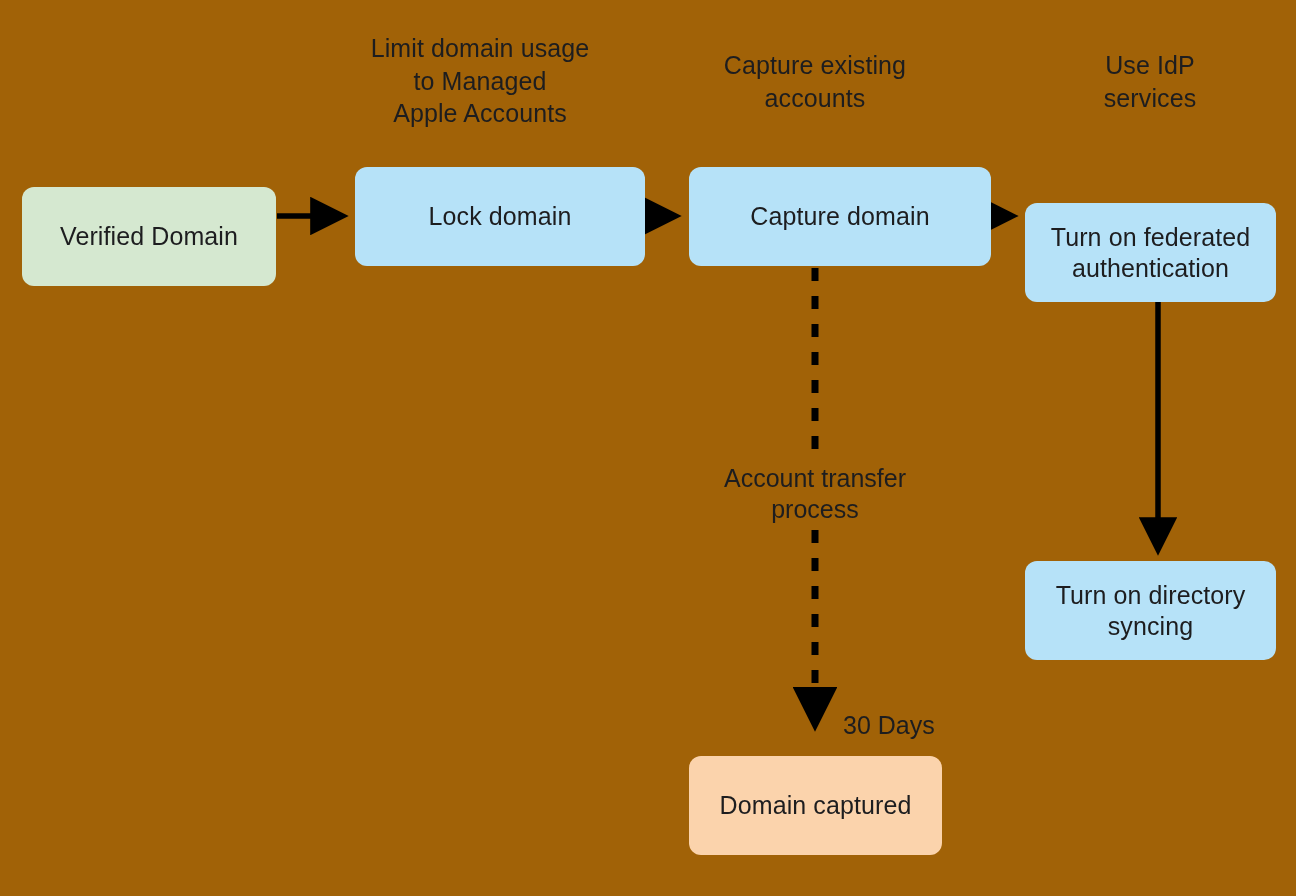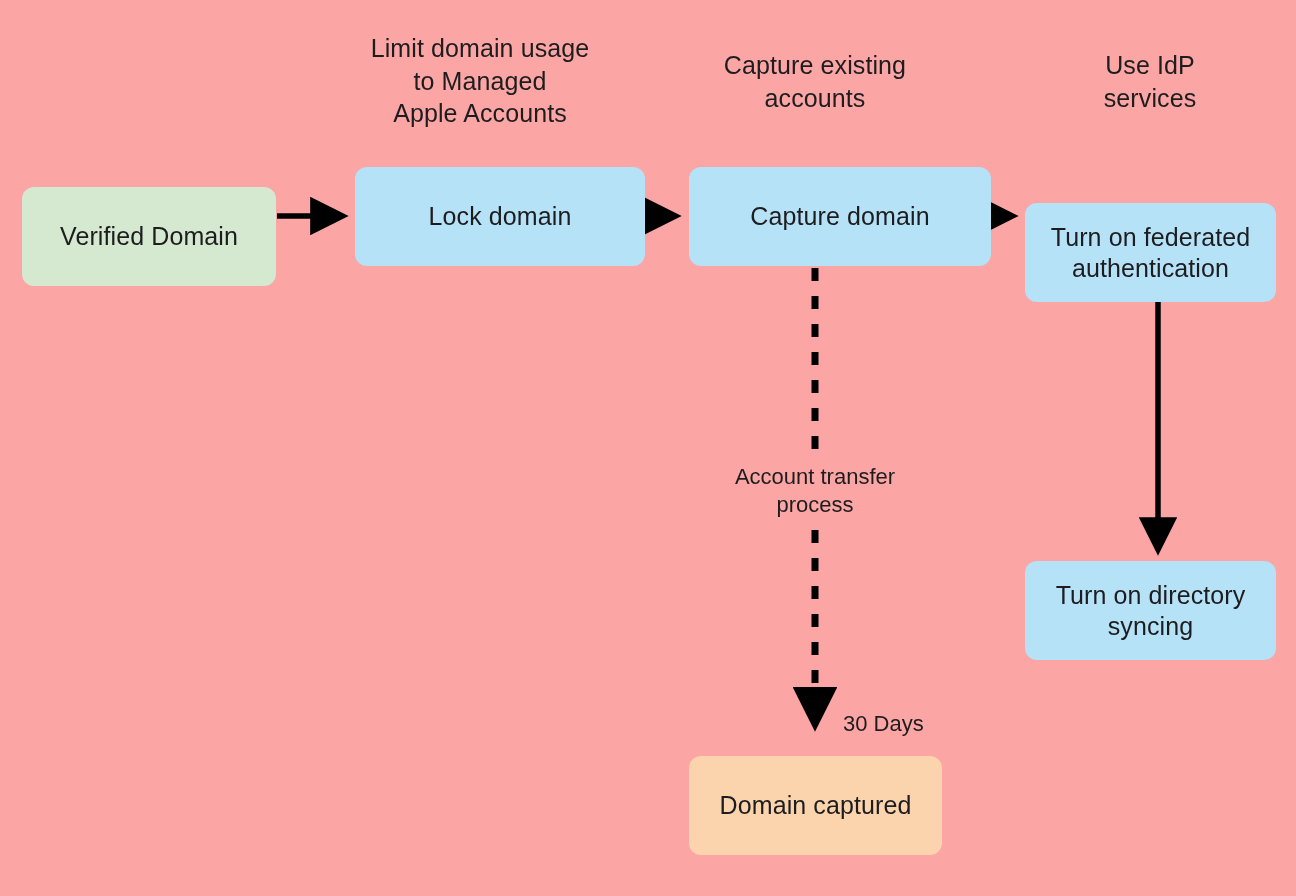--- a/index.html
+++ b/index.html
@@ -9,21 +9,21 @@
     background: #ffffff;
   }
   body {
     font-family: "Liberation Sans", sans-serif;
     color: #1d1d1f;
   }
   #diagram-canvas {
     position: relative;
     width: 1296px;
     height: 896px;
-    background: #fca5a5;
+    background: #a16207;
     overflow: hidden;
   }
   .node {
     position: absolute;
     box-sizing: border-box;
     display: flex;
     align-items: center;
     justify-content: center;
     text-align: center;
     border-radius: 12px;
@@ -38,21 +38,21 @@
     position: absolute;
     text-align: center;
     font-size: 25px;
     line-height: 1.30;
     letter-spacing: 0.1px;
     color: #1d1d1f;
     white-space: pre-line;
   }
   .edge-label {
     position: absolute;
-    font-size: 22px;
+    font-size: 25px;
     line-height: 1.25;
     color: #1d1d1f;
     white-space: pre-line;
     text-align: center;
   }
   .svg-layer {
     position: absolute;
     left: 0;
     top: 0;
     width: 1296px;

